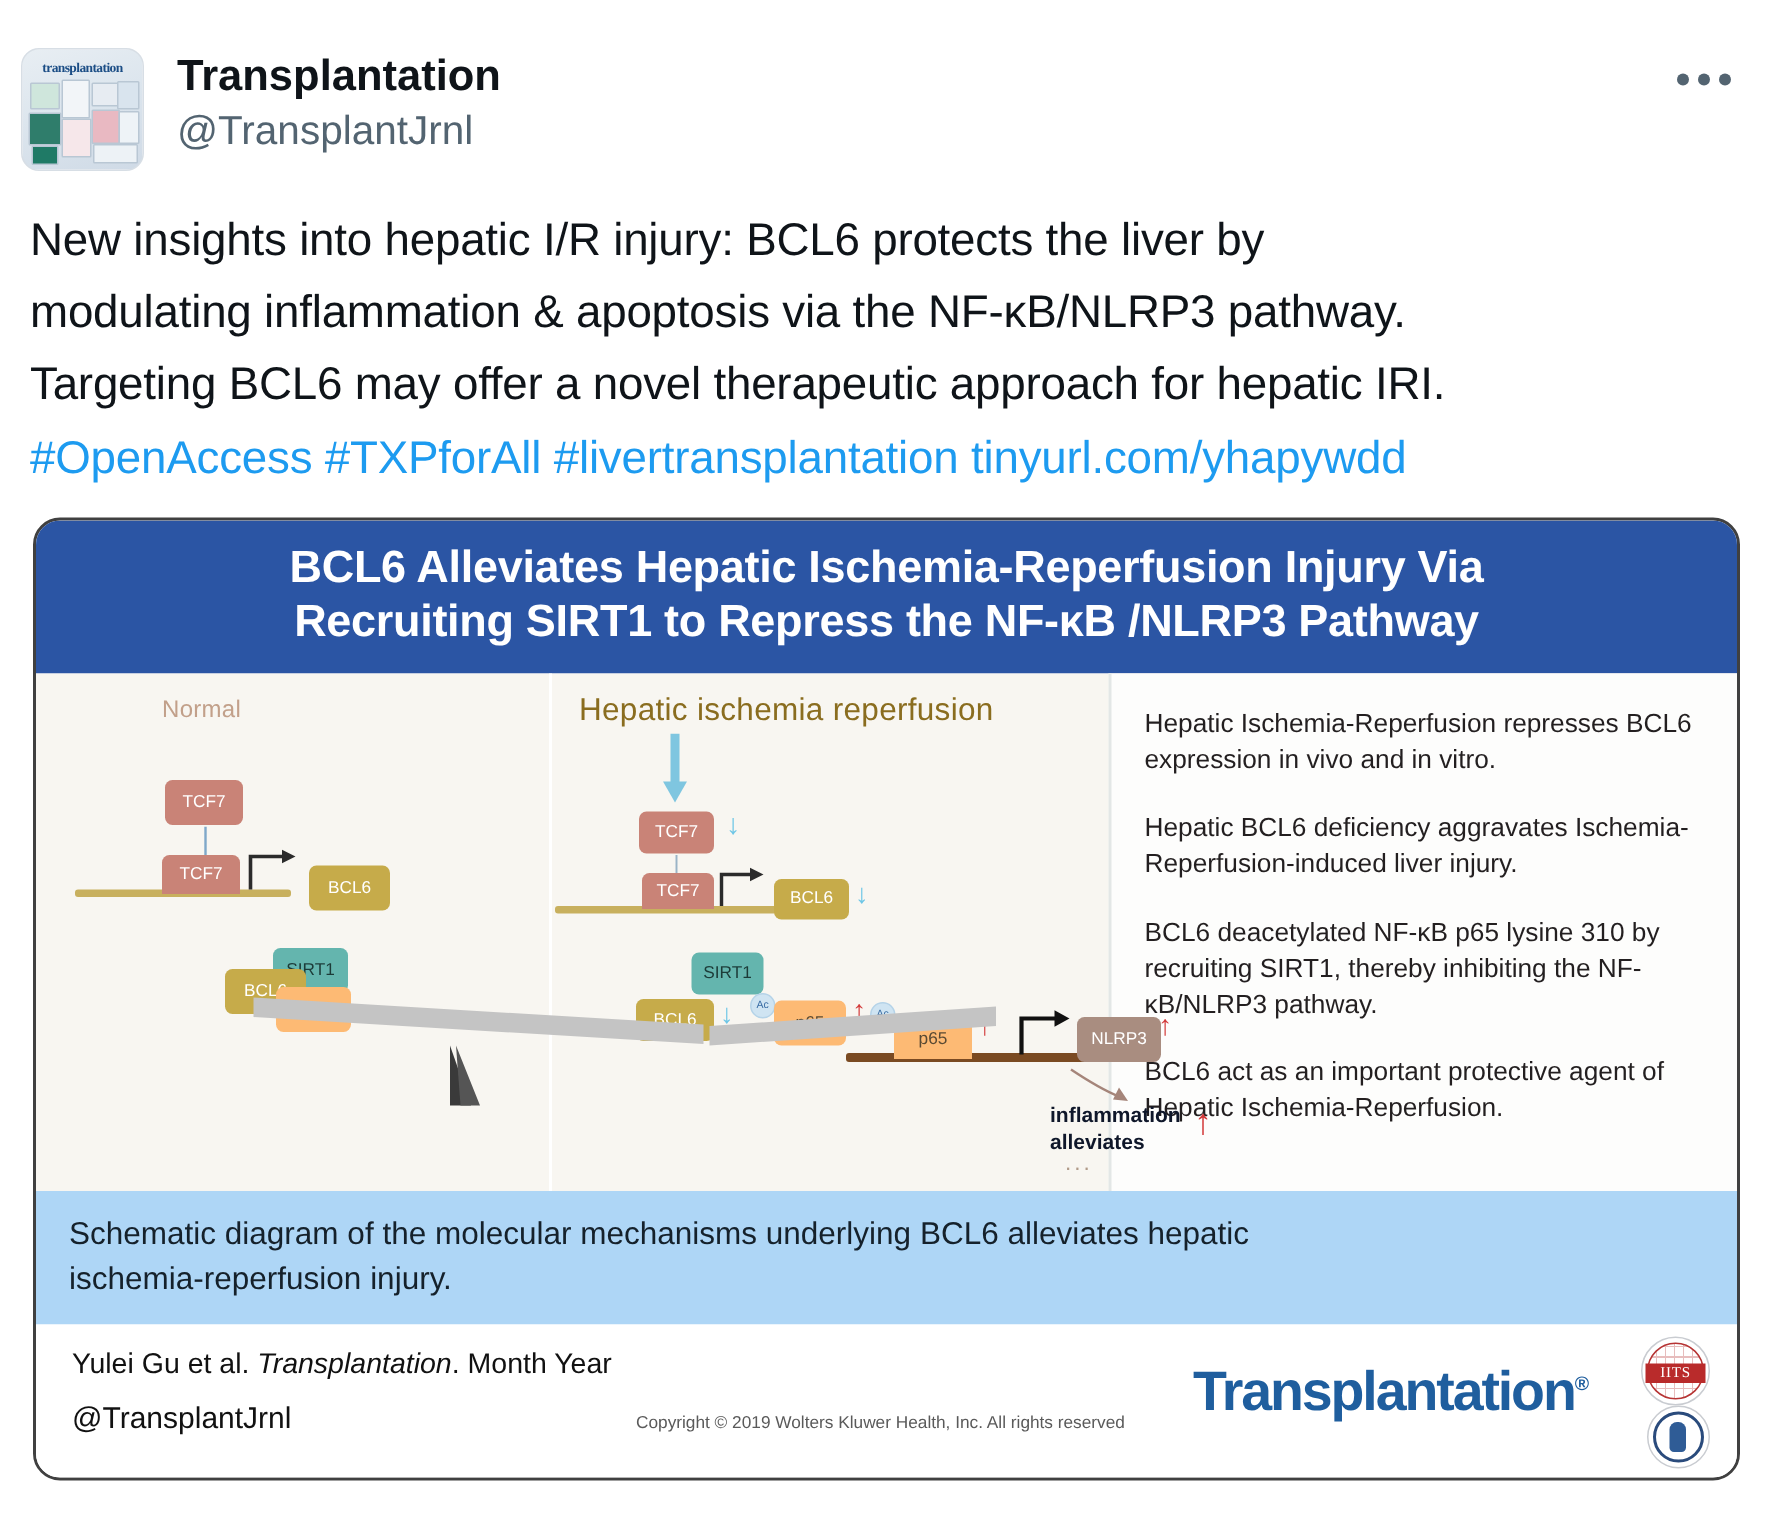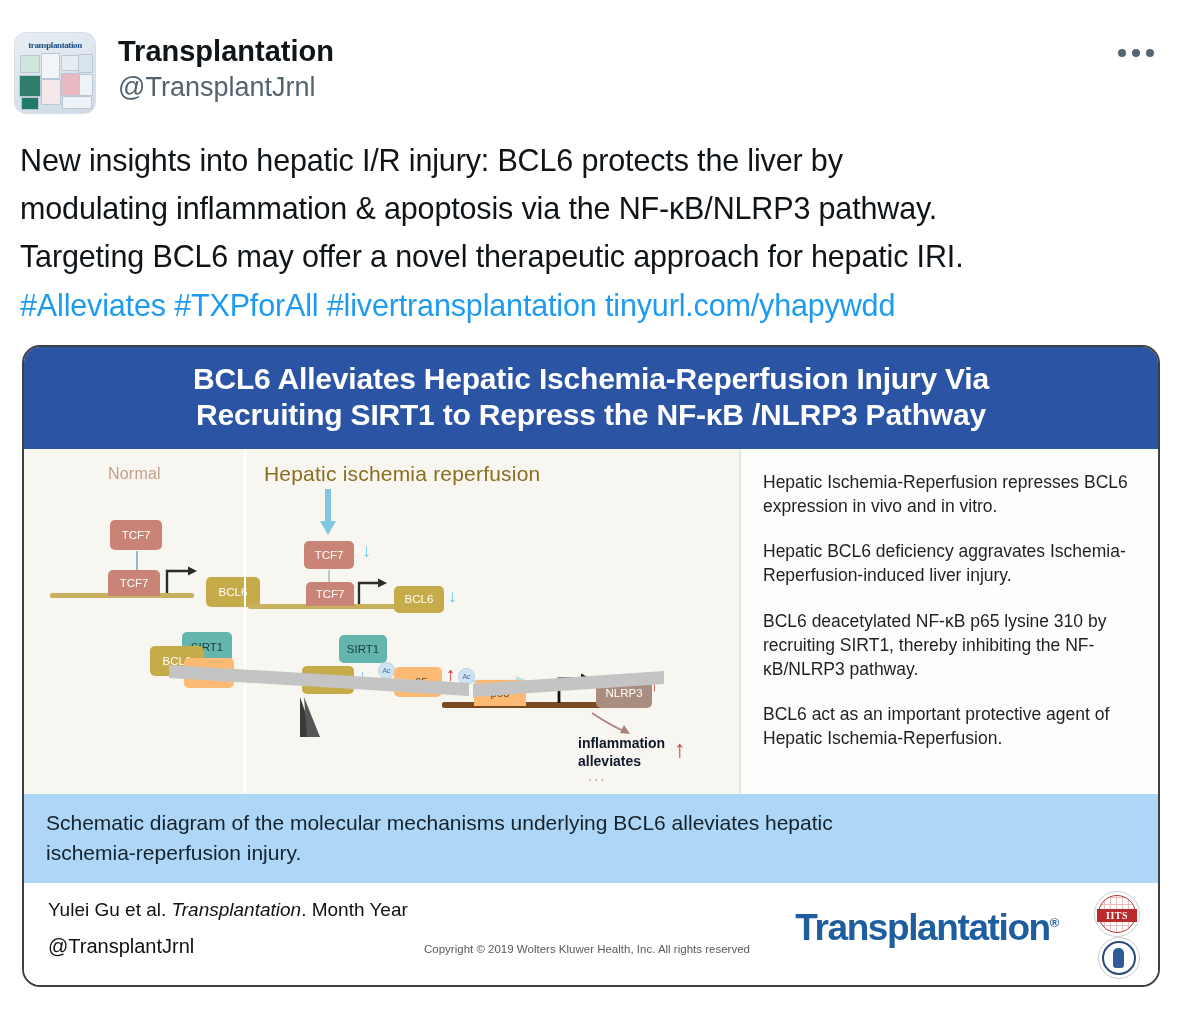--- a/index.html
+++ b/index.html
@@ -58,21 +58,21 @@
     border:2px solid #404040;border-radius:18px;overflow:hidden;background:#fff;
   }
   .banner{
     background:#2b55a4;color:#fff;text-align:center;
     padding:14px 26px 16px 26px;
     font-size:30px;font-weight:bold;line-height:1.2;letter-spacing:-.2px;
   }
   .banner div{white-space:nowrap;}
 
   .figure{display:flex;background:#f8f6f1;height:345px;position:relative;}
-  .panel-left{width:220px;position:relative;}
+  .panel-left{width:306px;position:relative;padding-left:36px;}
   .panel-mid{flex:1;position:relative;border-left:2px solid #ffffff;}
   .panel-right{
     width:419px;background:#fdfdfc;border-left:2px solid #e3e7e6;
     padding:22px 20px 0 22px;box-sizing:border-box;
   }
   .panel-right p{
     margin:0 0 22px 0;font-size:17.5px;line-height:1.36;color:#231f20;
   }
   .p-title{
     position:absolute;font-size:21px;font-weight:normal;letter-spacing:.2px;
@@ -127,21 +127,21 @@
     right:18px;top:8px;width:44px;height:44px;background:#fff;border:1px solid #c9ccd1;
     overflow:hidden;
   }
   .soc1 .globe{
     position:absolute;inset:3px;border-radius:50%;border:1px solid #b63434;
     background:repeating-linear-gradient(90deg,transparent 0 5px,#e7bdbd 5px 6px),
                repeating-linear-gradient(0deg,transparent 0 6px,#e7bdbd 6px 7px);
   }
   .soc1 .band{
     position:absolute;left:2px;right:2px;top:17px;height:13px;background:#b92b2b;
-    color:#fff;font-size:10px;font-weight:bold;text-align:center;line-height:13px;
+    color:#fff;font-size:10px;font-weight:normal;text-align:center;line-height:13px;
     font-family:"Liberation Serif",serif;letter-spacing:.5px;
   }
   .soc2{
     right:18px;top:54px;width:40px;height:40px;background:#fff;border:1px solid #c9ccd1;
     overflow:hidden;
   }
   .soc2 .ring{
     position:absolute;inset:3px;border-radius:50%;border:2px solid #2a4b7c;
   }
   .soc2 .torso{
@@ -176,21 +176,21 @@
       <span></span>
       <span></span>
       <span></span>
     </div>
   </div>
 
   <div class="tw-text">
     <span>New insights into hepatic I/R injury: BCL6 protects the liver by</span><br>
     <span>modulating inflammation &amp; apoptosis via the NF-κB/NLRP3 pathway.</span><br>
     <span>Targeting BCL6 may offer a novel therapeutic approach for hepatic IRI.</span><br>
-    <span class="link">#Alleviates</span>
+    <span class="link">#OpenAccess</span>
     <span class="link">#TXPforAll</span>
     <span class="link">#livertransplantation</span>
     <span class="link">tinyurl.com/yhapywdd</span>
   </div>
 
   <div class="media">
 
     <div class="banner">
       <div>BCL6 Alleviates Hepatic Ischemia-Reperfusion Injury Via</div>
       <div>Recruiting SIRT1 to Repress the NF-κB /NLRP3 Pathway</div>

